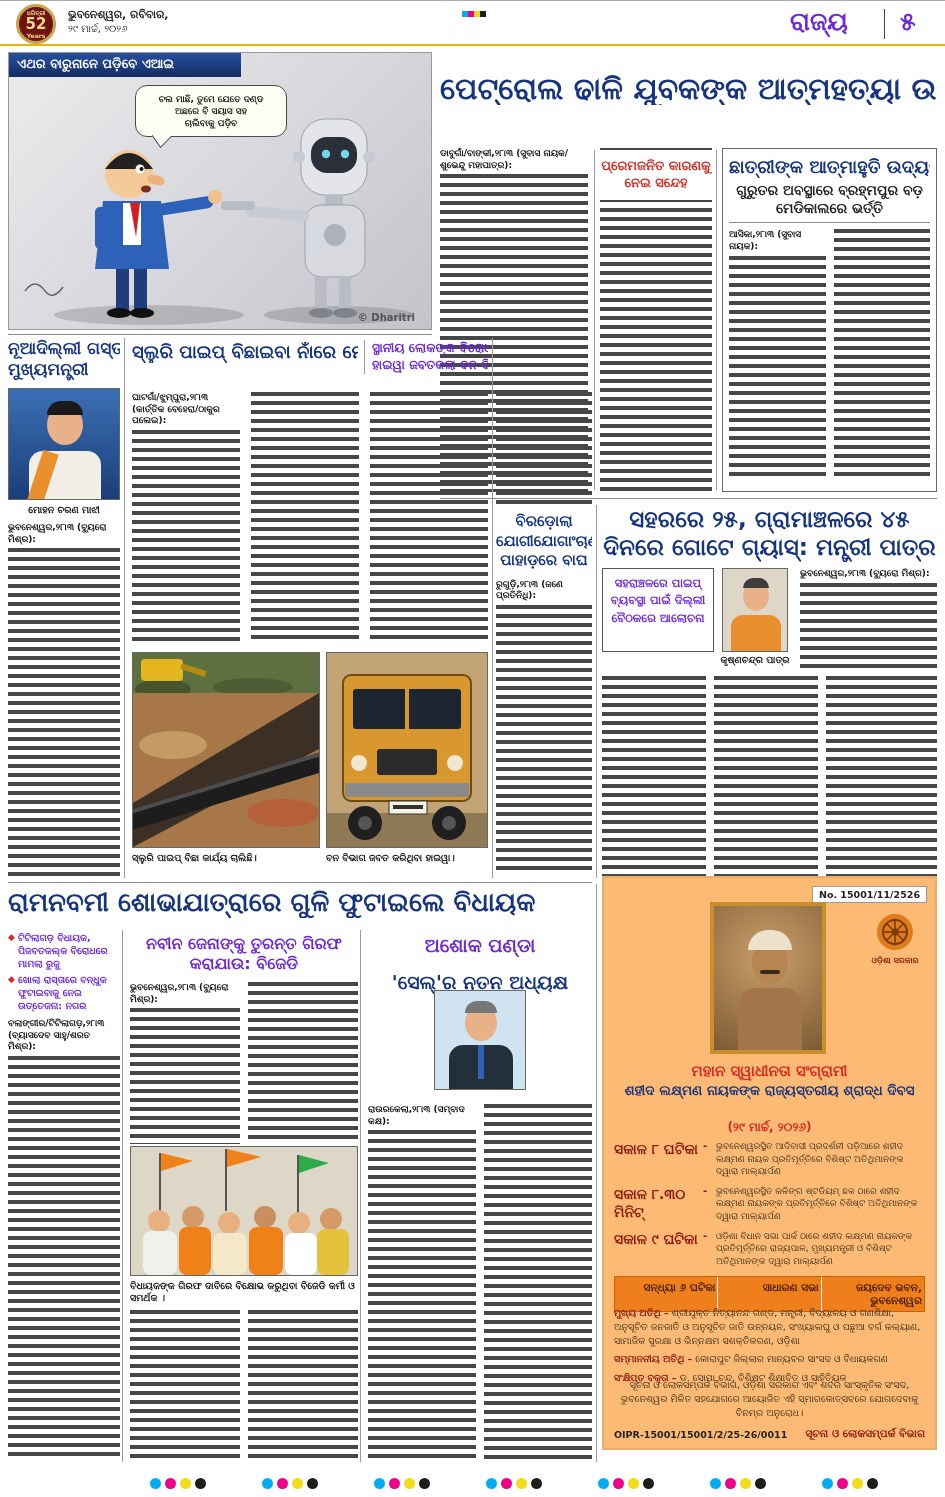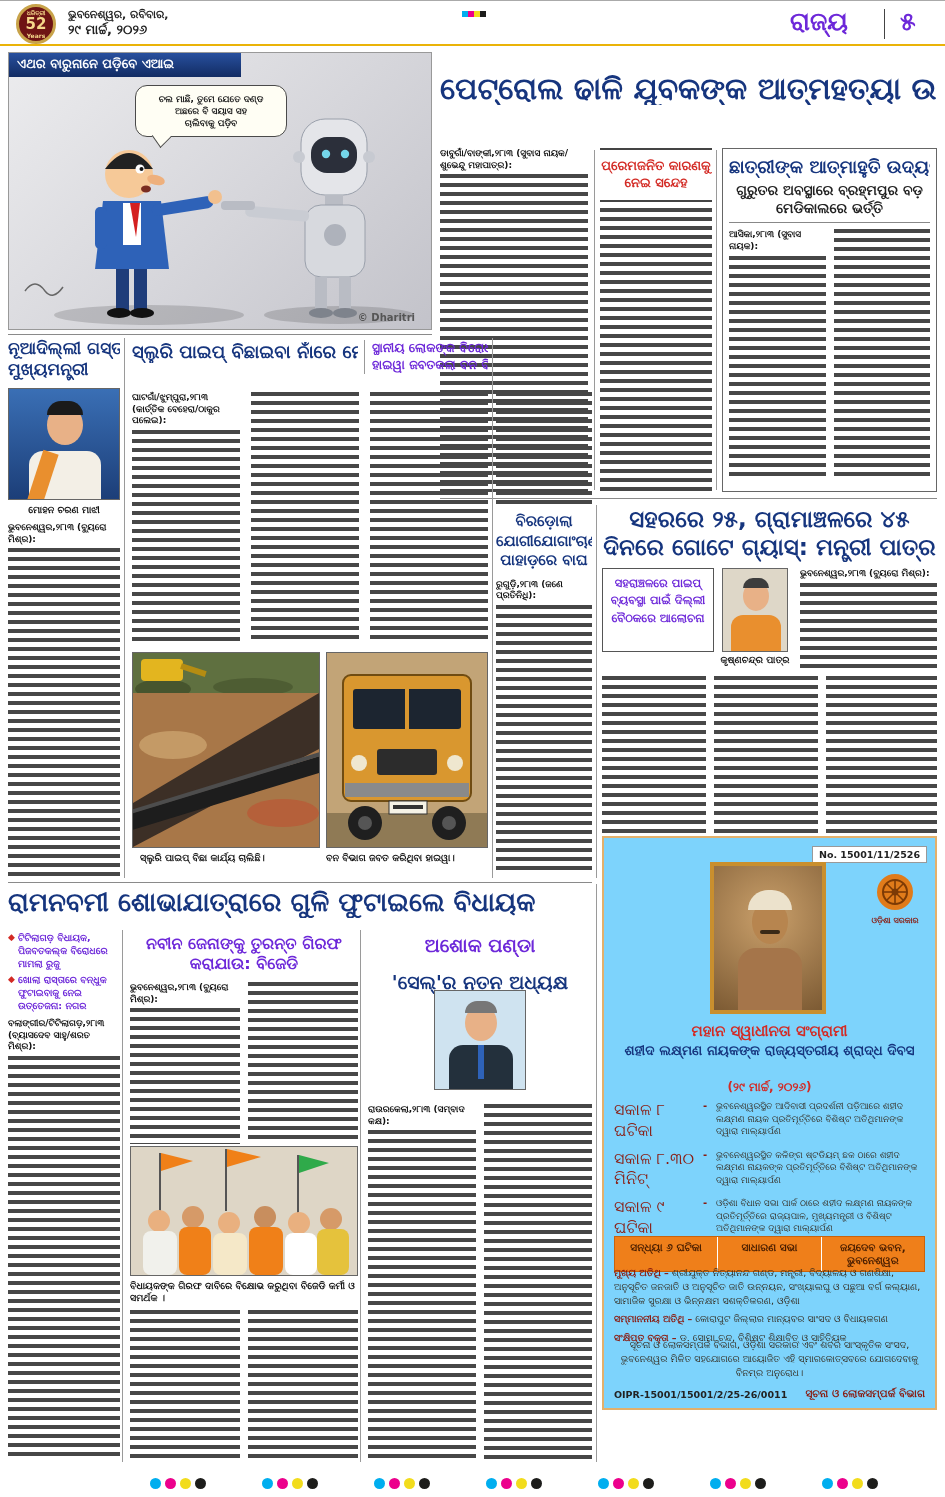--- a/index.html
+++ b/index.html
@@ -19,27 +19,27 @@
   .nw{white-space:nowrap;overflow:hidden}
   .vr{position:absolute;width:1px;background:#9a9a9a}
   .hr{position:absolute;height:1px;background:#8a8a8a}
   .ph{position:absolute;overflow:hidden;border:1px solid #666}
   .face{position:absolute;border-radius:50%}
   .dots{position:absolute;top:1478px;display:flex;gap:4px}
   .dot{width:11px;height:11px;border-radius:50%}
   .c{background:#00aeef}.m{background:#ec008c}.y{background:#f2dc1c}.k{background:#1d1d1b}
   .sq{width:6px;height:6px;display:inline-block}
   .adrow{display:flex;gap:5px;margin-bottom:7px}
-  .adtime{width:84px;font-weight:normal;color:#8a1a0f;font-size:16px;flex-shrink:0;line-height:1.3}
+  .adtime{width:84px;font-weight:bold;color:#8a1a0f;font-size:14px;flex-shrink:0;line-height:1.3}
   .adsep{width:8px;font-weight:bold;font-size:10px;color:#8a1a0f}
   .addesc{flex:1;font-size:9px;color:#32281c;line-height:1.4}
   .adline{font-size:9.5px;color:#33281a;line-height:1.45;margin-bottom:5px}
   .adlabel{font-weight:bold;color:#8a1a0f}
   .band{display:flex;background:#ef7f1a;border:1px solid #c9630c}
-  .bandcell{flex:1;text-align:center;font-weight:bold;font-size:10.5px;color:#40190033;color:#471d00;padding:4px 2px;border-right:1px solid #ffffff}
+  .bandcell{flex:1;text-align:right;font-weight:bold;font-size:10.5px;color:#40190033;color:#471d00;padding:4px 2px;border-right:1px solid #ffffff}
   .bandcell:last-child{border-right:none}
   .bubble{position:absolute;background:#fffef4;border:1.5px solid #4a4a4a;border-radius:12px;
           font-size:9px;font-weight:bold;color:#222;text-align:center;line-height:1.35;padding:7px 6px}
   .bubble:after{content:"";position:absolute;left:18px;bottom:-8px;width:14px;height:14px;background:#fffef4;
           border-right:1.5px solid #4a4a4a;border-bottom:1.5px solid #4a4a4a;transform:rotate(55deg) skew(10deg)}
 </style>
 </head>
 <body>
 
 <div class="page">
@@ -47,21 +47,21 @@
   <div class="a" style="left:0;top:0;width:945px;height:46px;border-top:1px solid #aaa;border-bottom:2px solid #eab308">
 
     <div class="a" style="left:16px;top:3px;width:40px;height:40px;border-radius:50%;background:#6e1414;border:3px solid #c8a34a;text-align:center">
       <div style="font-size:6px;color:#f4d78a;font-weight:bold;margin-top:2px">ଧରିତ୍ରୀ</div>
       <div style="font-size:15px;color:#f4d78a;font-weight:bold;line-height:1">52</div>
       <div style="font-size:6px;color:#f4d78a;font-weight:bold">Years</div>
     </div>
 
     <div class="a" style="left:68px;top:7px">
       <div style="font-size:11px;font-weight:bold;color:#222;line-height:1.3">ଭୁବନେଶ୍ୱର, ରବିବାର,</div>
-      <div style="font-size:13px;font-weight:bold;color:#222;line-height:1.3">୨୯ ମାର୍ଚ୍ଚ, ୨୦୨୬</div>
+      <div style="font-size:10px;font-weight:normal;color:#222;line-height:1.3">୨୯ ମାର୍ଚ୍ଚ, ୨୦୨୬</div>
     </div>
 
     <div class="a" style="left:462px;top:1px">
       <span class="sq c"></span><span class="sq m"></span><span class="sq y"></span><span class="sq k"></span>
     </div>
 
     <div class="a hk nw" style="left:790px;top:6px;width:90px;font-size:25px">ରାଜ୍ୟ</div>
     <div class="vr" style="left:884px;top:8px;height:30px;background:#444"></div>
     <div class="a hk" style="left:900px;top:6px;font-size:25px">୫</div>
   </div>
@@ -190,21 +190,21 @@
       <rect y="40" width="186" height="154" fill="#a87748"></rect>
       <polygon points="186,40 186,96 0,194 0,150" fill="#3c2f26"></polygon>
       <rect x="-10" y="132" width="230" height="16" fill="#1d1d1d" transform="rotate(-17 93 140)"></rect>
       <rect x="-10" y="128" width="230" height="4" fill="#4d4d4d" transform="rotate(-17 93 134)"></rect>
       <ellipse cx="40" cy="92" rx="34" ry="14" fill="#c49a66"></ellipse>
       <ellipse cx="150" cy="160" rx="36" ry="14" fill="#b5603a"></ellipse>
       <rect x="8" y="6" width="42" height="22" rx="4" fill="#e3b51f"></rect>
       <rect x="48" y="10" width="26" height="6" fill="#b58c12" transform="rotate(18 48 13)"></rect>
     </svg>
   </div>
-  <div class="a cap" style="left:140px;top:852px;width:188px">ସ୍ଲୁରି ପାଇପ୍ ବିଛା କାର୍ଯ୍ୟ ଚାଲିଛି।</div>
+  <div class="a cap" style="left:132px;top:852px;width:188px">ସ୍ଲୁରି ପାଇପ୍ ବିଛା କାର୍ଯ୍ୟ ଚାଲିଛି।</div>
 
   <div class="ph" style="left:326px;top:652px;width:162px;height:196px">
     <svg width="160" height="194" viewBox="0 0 160 194">
       <rect width="160" height="194" fill="#c2a477"></rect>
       <rect y="160" width="160" height="34" fill="#8f7a55"></rect>
       <rect x="16" y="22" width="128" height="126" rx="8" fill="#d9972f" stroke="#704c12" stroke-width="2"></rect>
       <rect x="26" y="36" width="108" height="40" rx="3" fill="#1c2530"></rect>
       <rect x="78" y="36" width="4" height="40" fill="#d9972f"></rect>
       <rect x="50" y="96" width="60" height="26" rx="3" fill="#2c2c2c"></rect>
       <circle cx="32" cy="110" r="8" fill="#efe7cf"></circle>
@@ -332,21 +332,21 @@
       <div class="col" style="flex:1">
         <div class="dl">ରାଉରକେଲା,୨୮ା୩ (ସମ୍ବାଦ କକ୍ଷ):</div>
         <div class="tb gr"></div>
       </div>
       <div class="tb" style="flex:1"></div>
     </div>
   </div>
 
   <div class="vr" style="left:596px;top:884px;height:578px"></div>
 
-  <div class="a" style="left:602px;top:836px;width:335px;height:574px;background:#7dd3fc;border:2px solid #e3b06b;padding:6px">
+  <div class="a" style="left:602px;top:876px;width:335px;height:574px;background:#fdba74;border:2px solid #e3b06b;padding:6px">
     <div class="a" style="right:8px;top:8px;background:#fff;border:1px solid #999;font-size:9.5px;font-weight:bold;color:#222;padding:2px 6px">No. 15001/11/2526</div>
 
     <div class="a" style="right:14px;top:34px;width:52px;text-align:center">
       <svg width="40" height="40" viewBox="0 0 40 40">
         <circle cx="20" cy="20" r="18" fill="#e07b1a"></circle>
         <circle cx="20" cy="20" r="12" fill="none" stroke="#7c3a05" stroke-width="2"></circle>
         <g stroke="#7c3a05" stroke-width="1.6">
           <line x1="20" y1="8" x2="20" y2="32"></line>
             <line x1="8" y1="20" x2="32" y2="20"></line>
           <line x1="12" y1="12" x2="28" y2="28"></line>

